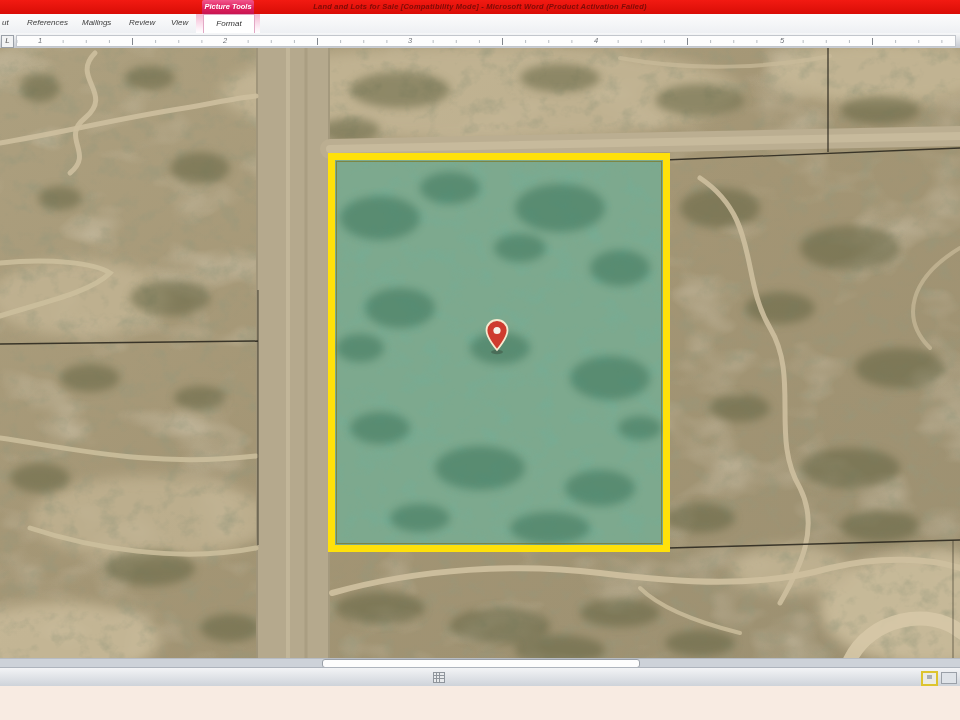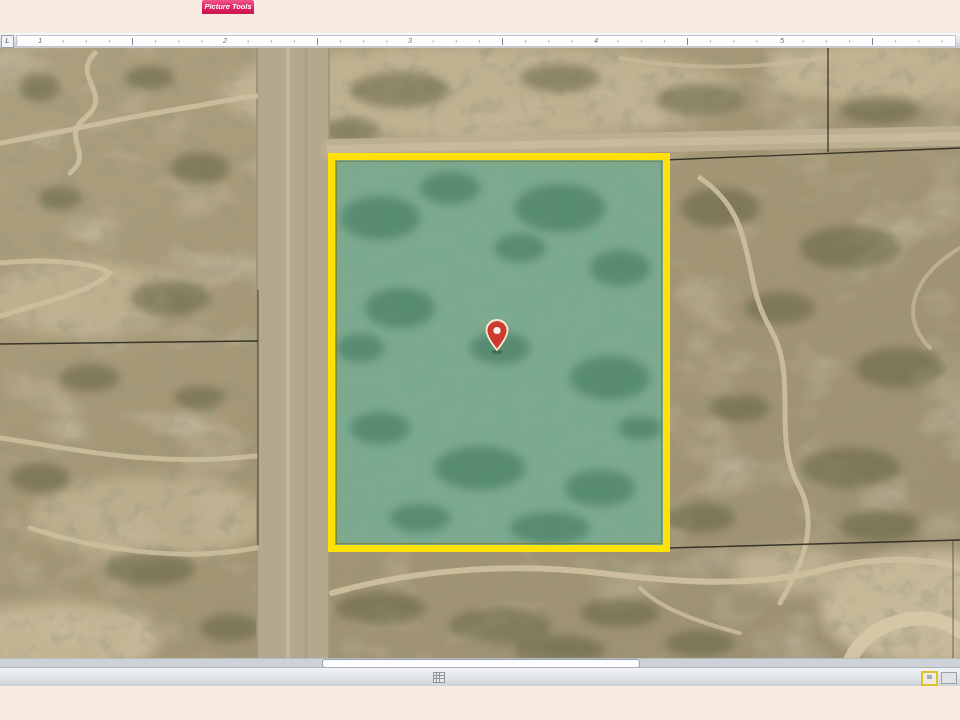--- a/index.html
+++ b/index.html
@@ -62,22 +62,34 @@
     border:1px solid #9aa0a8;}
 
   
   #taskbar{left:0;top:686px;width:960px;height:34px;background:#f8ebe2;}
 </style>
 </head>
 <body>
 
 <div id="stage">
 
+  <div id="titlebar" class="abs">
+    <div id="title-text" class="abs">Land and Lots for Sale [Compatibility Mode] -  Microsoft Word (Product Activation Failed)</div>
+  </div>
   <div id="picture-tools" class="abs">Picture Tools</div>
 
+  <div id="tabrow" class="abs">
+    <div id="format-glow" class="abs"></div>
+    <span class="rtab" style="left:2px">ut</span>
+    <span class="rtab" style="left:27px">References</span>
+    <span class="rtab" style="left:82px">Mailings</span>
+    <span class="rtab" style="left:129px">Review</span>
+    <span class="rtab" style="left:171px">View</span>
+    <span class="rtab" id="tab-format">Format</span>
+  </div>
 
   <div id="ruler" class="abs">
     <div id="ruler-band" class="abs"></div>
     <span class="ruler-num" style="left:40px">1</span>
     <span class="ruler-num" style="left:225px">2</span>
     <span class="ruler-num" style="left:410px">3</span>
     <span class="ruler-num" style="left:596px">4</span>
     <span class="ruler-num" style="left:782px">5</span>
   </div>
   <div id="tabstop" class="abs">L</div>

